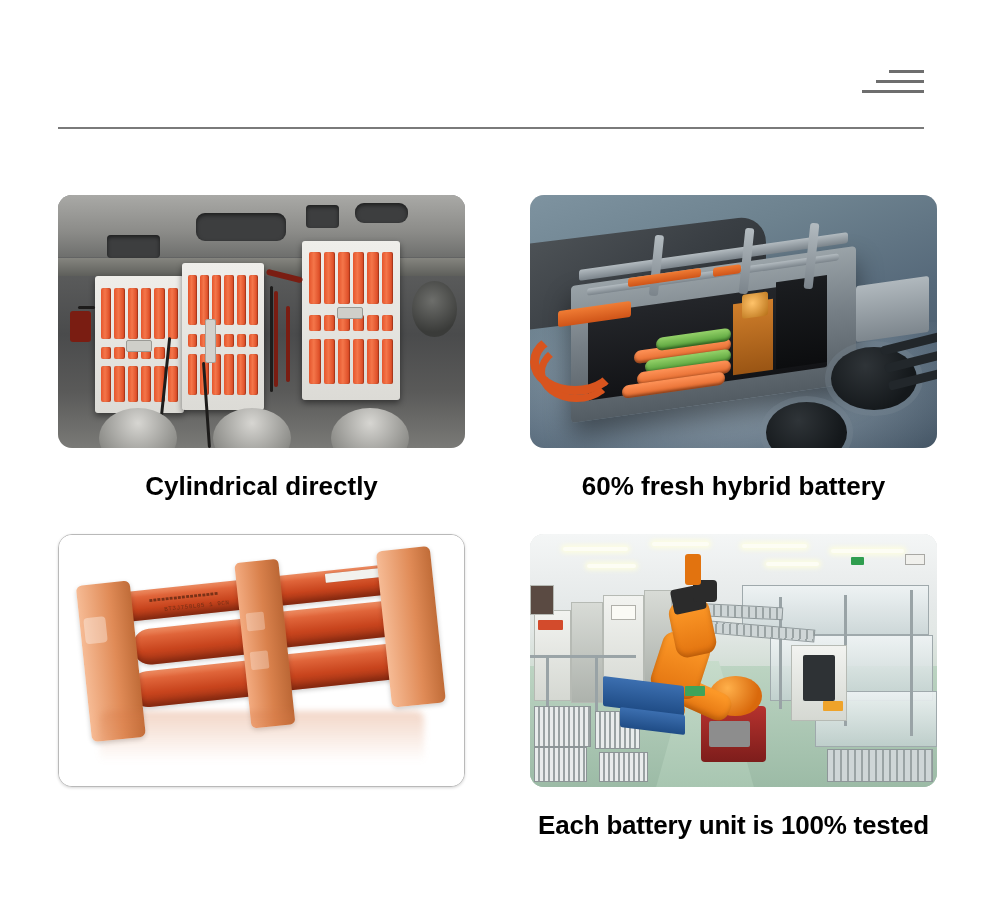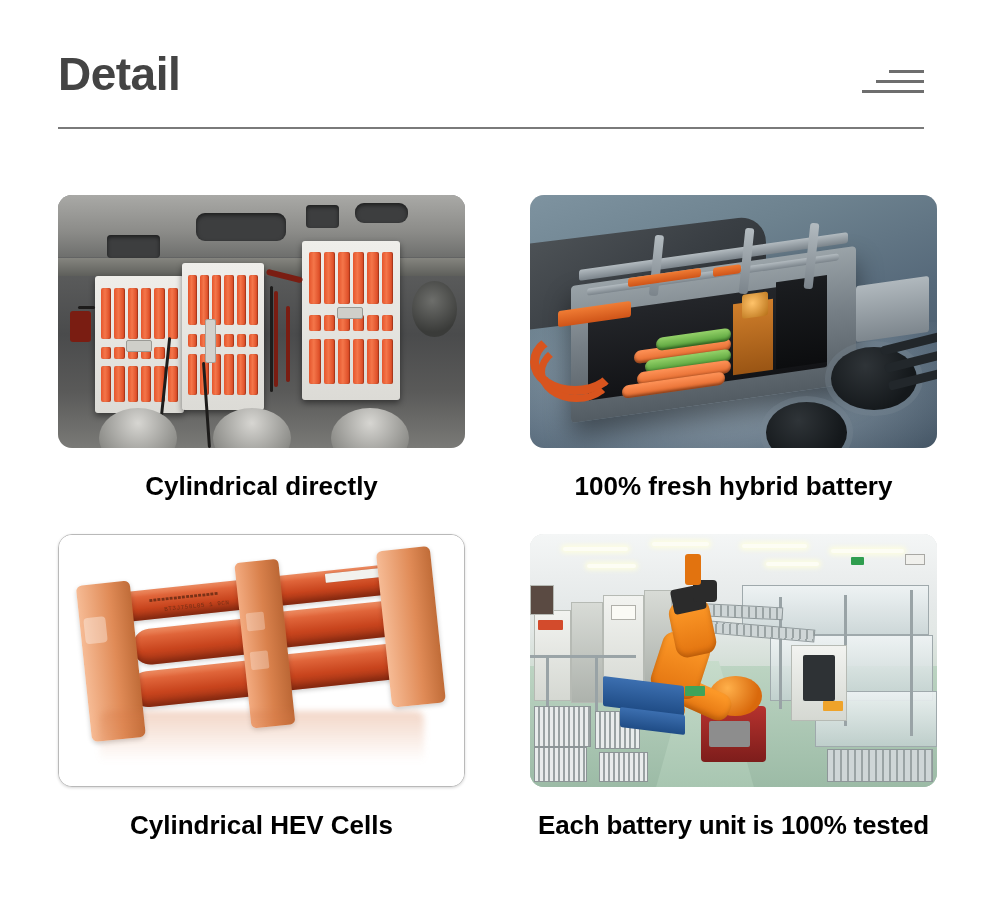--- a/index.html
+++ b/index.html
@@ -318,21 +318,20 @@
   }
   .a4 .placard {
     position: absolute; width: 20px; height: 11px; background: #f0f0ec;
     border: 1px solid #a8a8a4; font-size: 5px; color: #555;
   }
 </style>
 </head>
 <body>
 
 <div class="page-header">
-  <h1 class="page-title">Detail</h1>
   <div class="menu-icon">
     <span class="l1"></span>
     <span class="l2"></span>
     <span class="l3"></span>
   </div>
 </div>
 <div class="header-rule"></div>
 
 <div class="cards-grid">
 
@@ -474,21 +473,21 @@
         <div class="cable" style="left:0%;top:53%;width:22%;height:26%;"></div>
         <div class="cable" style="left:2%;top:58%;width:19%;height:24%;border-width:7px;"></div>
         <div class="fanwell" style="right:5%;top:60%;width:21%;height:25%;"></div>
         <div class="fanwell" style="right:22%;bottom:-6%;width:20%;height:24%;"></div>
         <div class="fin" style="top:57%;width:16%;"></div>
         <div class="fin" style="top:64%;width:15%;"></div>
         <div class="fin" style="top:71%;width:14%;"></div>
         <div style="position:absolute;right:2%;top:34%;width:18%;height:22%;background:linear-gradient(180deg,#b0b8bd,#7d868d);transform:skewY(-8deg);border-radius:3px;"></div>
       </div>
     </div>
-    <p class="caption">100% fresh hybrid battery</p>
+    <p class="caption">60% fresh hybrid battery</p>
   </div>
 
   <div class="card">
     <div class="thumb framed">
       <div class="art a3">
         <div class="stack">
 
           <div class="cyl top" style="left:8%;top:2%;width:86%;"></div>
 
           <div class="cyl" style="left:14%;top:30%;width:36%;"></div>
@@ -504,21 +503,20 @@
           <div class="endframe" style="left:0%;top:-6%;height:112%;"></div>
           <div class="midframe" style="left:45%;top:-10%;height:118%;"></div>
           <div class="endframe" style="right:0%;top:-8%;height:112%;"></div>
           <div style="position:absolute;left:46.5%;top:26%;width:18px;height:18px;background:#fff;opacity:.28;border-radius:2px;"></div>
           <div style="position:absolute;left:46.5%;top:54%;width:18px;height:18px;background:#fff;opacity:.28;border-radius:2px;"></div>
           <div style="position:absolute;left:1%;top:18%;width:22px;height:26px;background:#fff;opacity:.35;border-radius:4px;"></div>
         </div>
         <div class="reflect"></div>
       </div>
     </div>
-    <p class="caption">Cylindrical HEV Cells</p>
   </div>
 
   <div class="card wide">
     <div class="thumb">
       <div class="art a4">
         <div class="ceil"></div>
         <div class="ceillight" style="left:8%;top:5%;width:16%;"></div>
         <div class="ceillight" style="left:30%;top:3%;width:14%;"></div>
         <div class="ceillight" style="left:52%;top:4%;width:16%;"></div>
         <div class="ceillight" style="left:74%;top:6%;width:18%;"></div>

